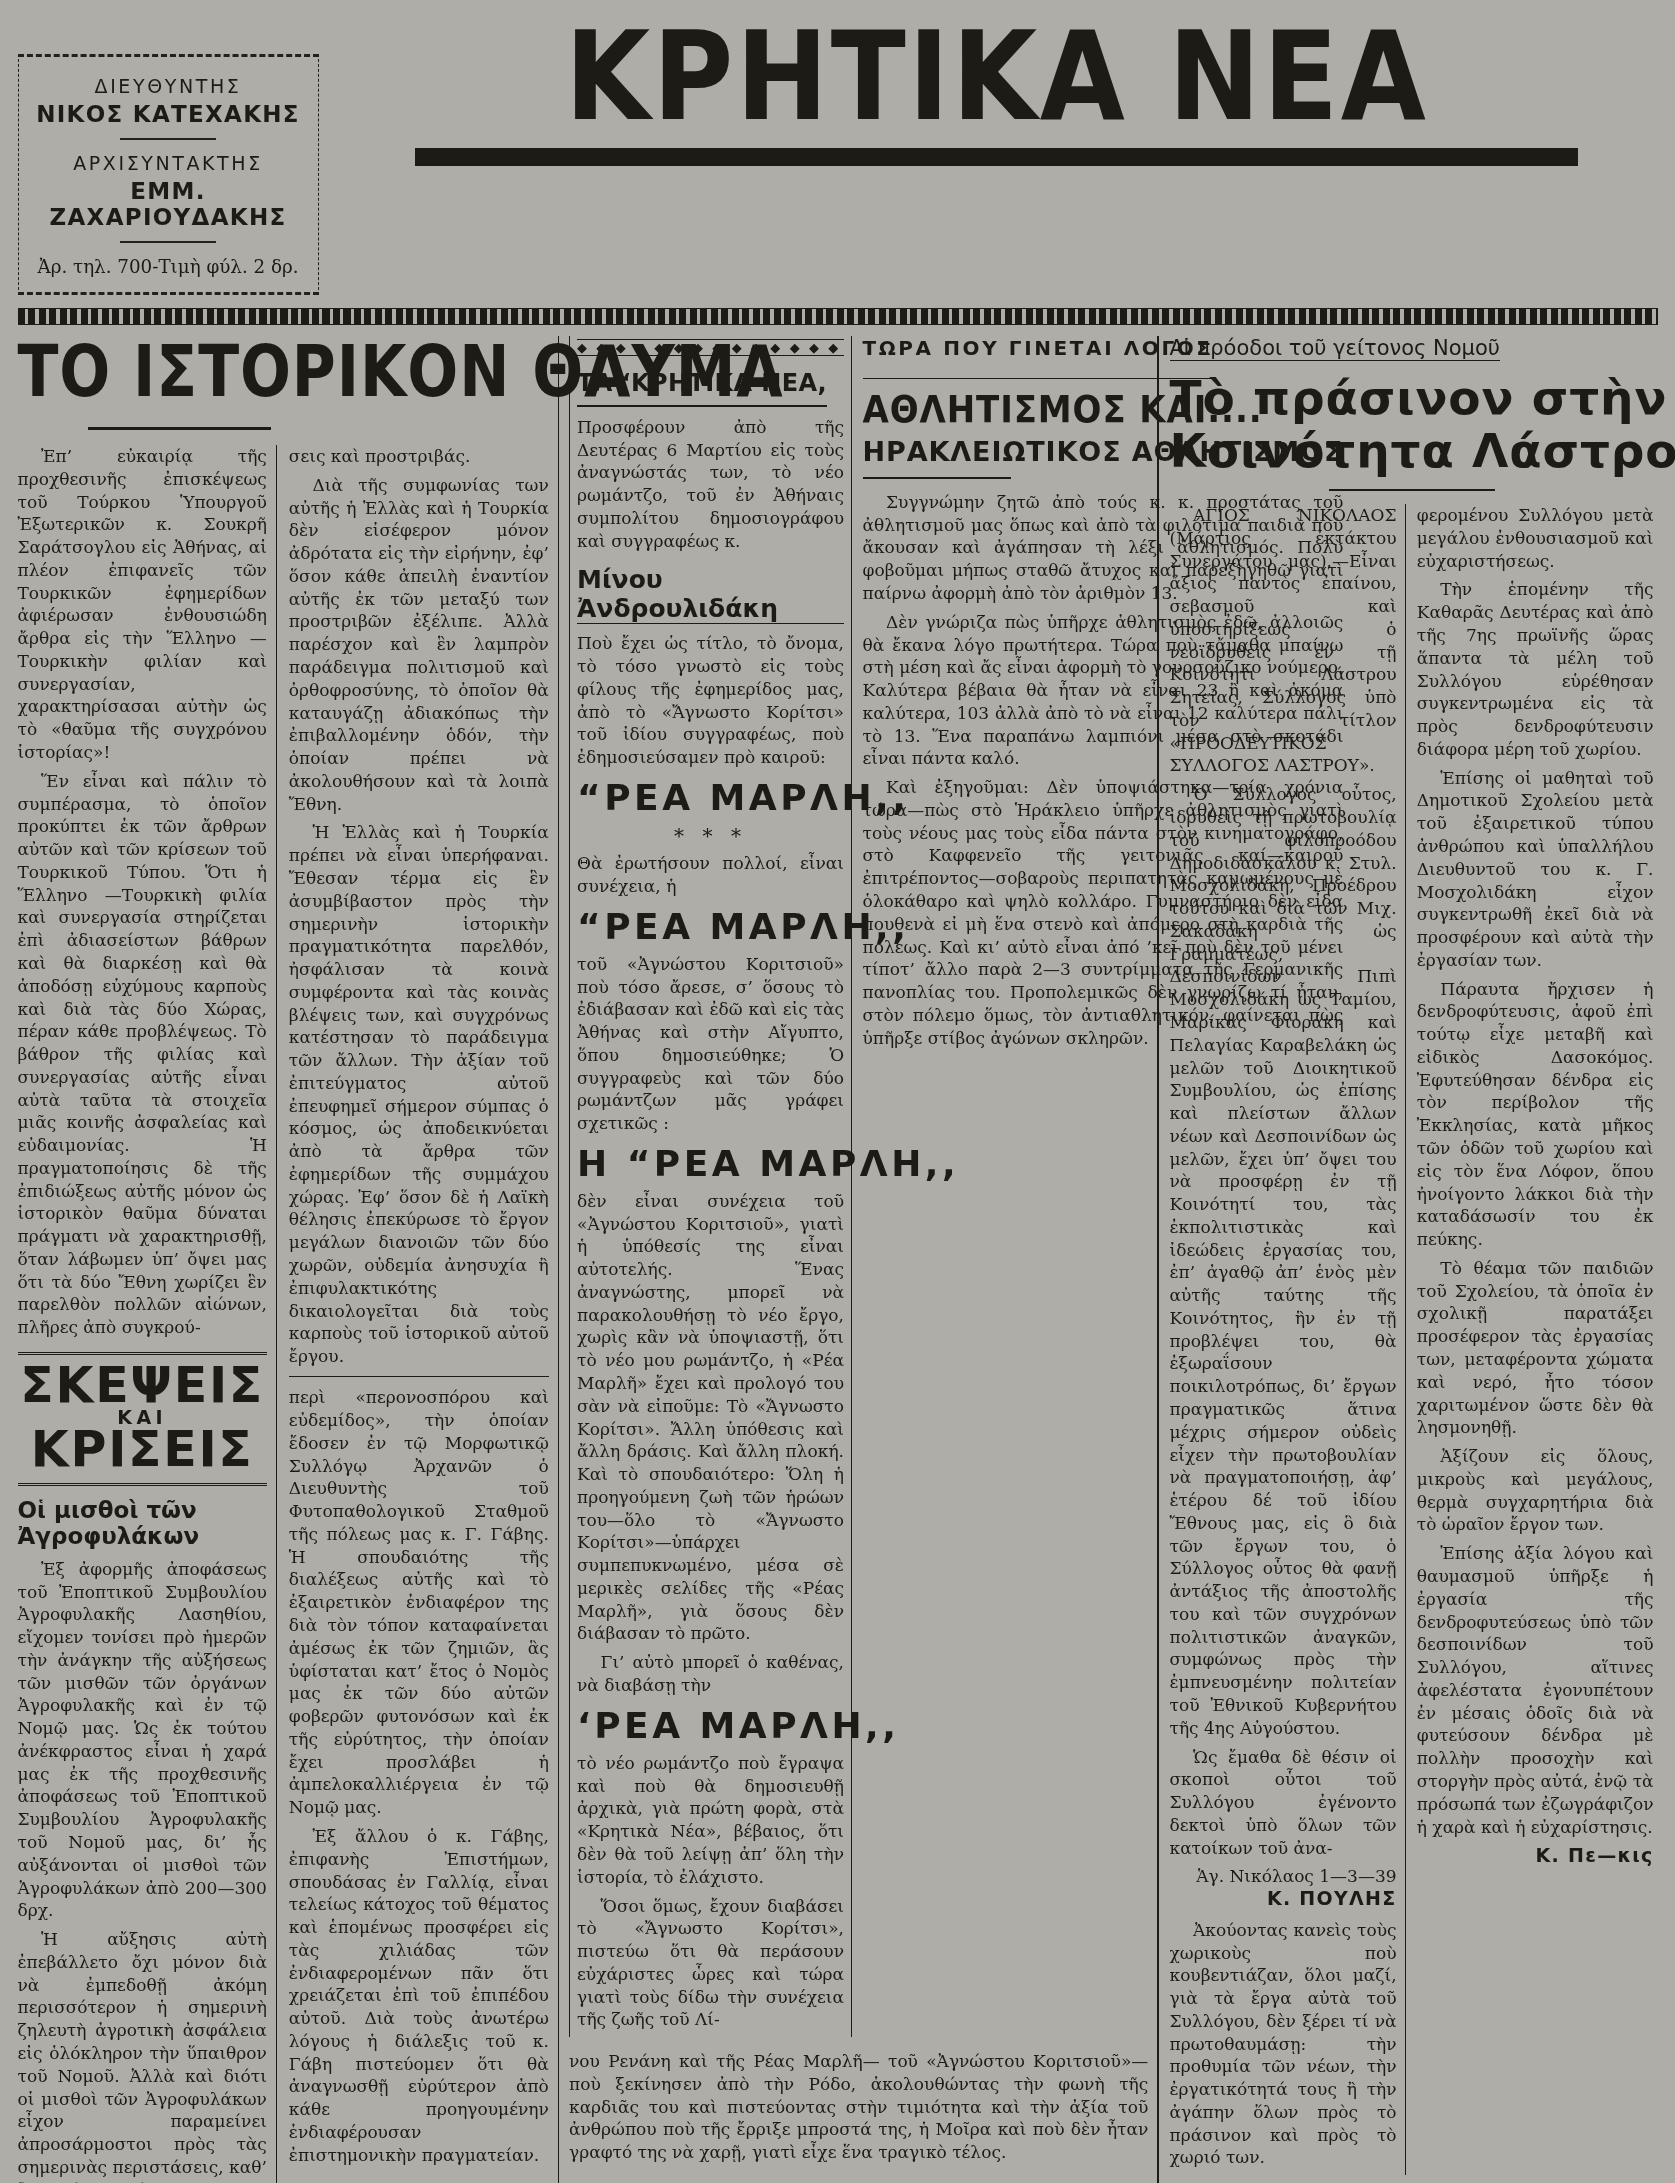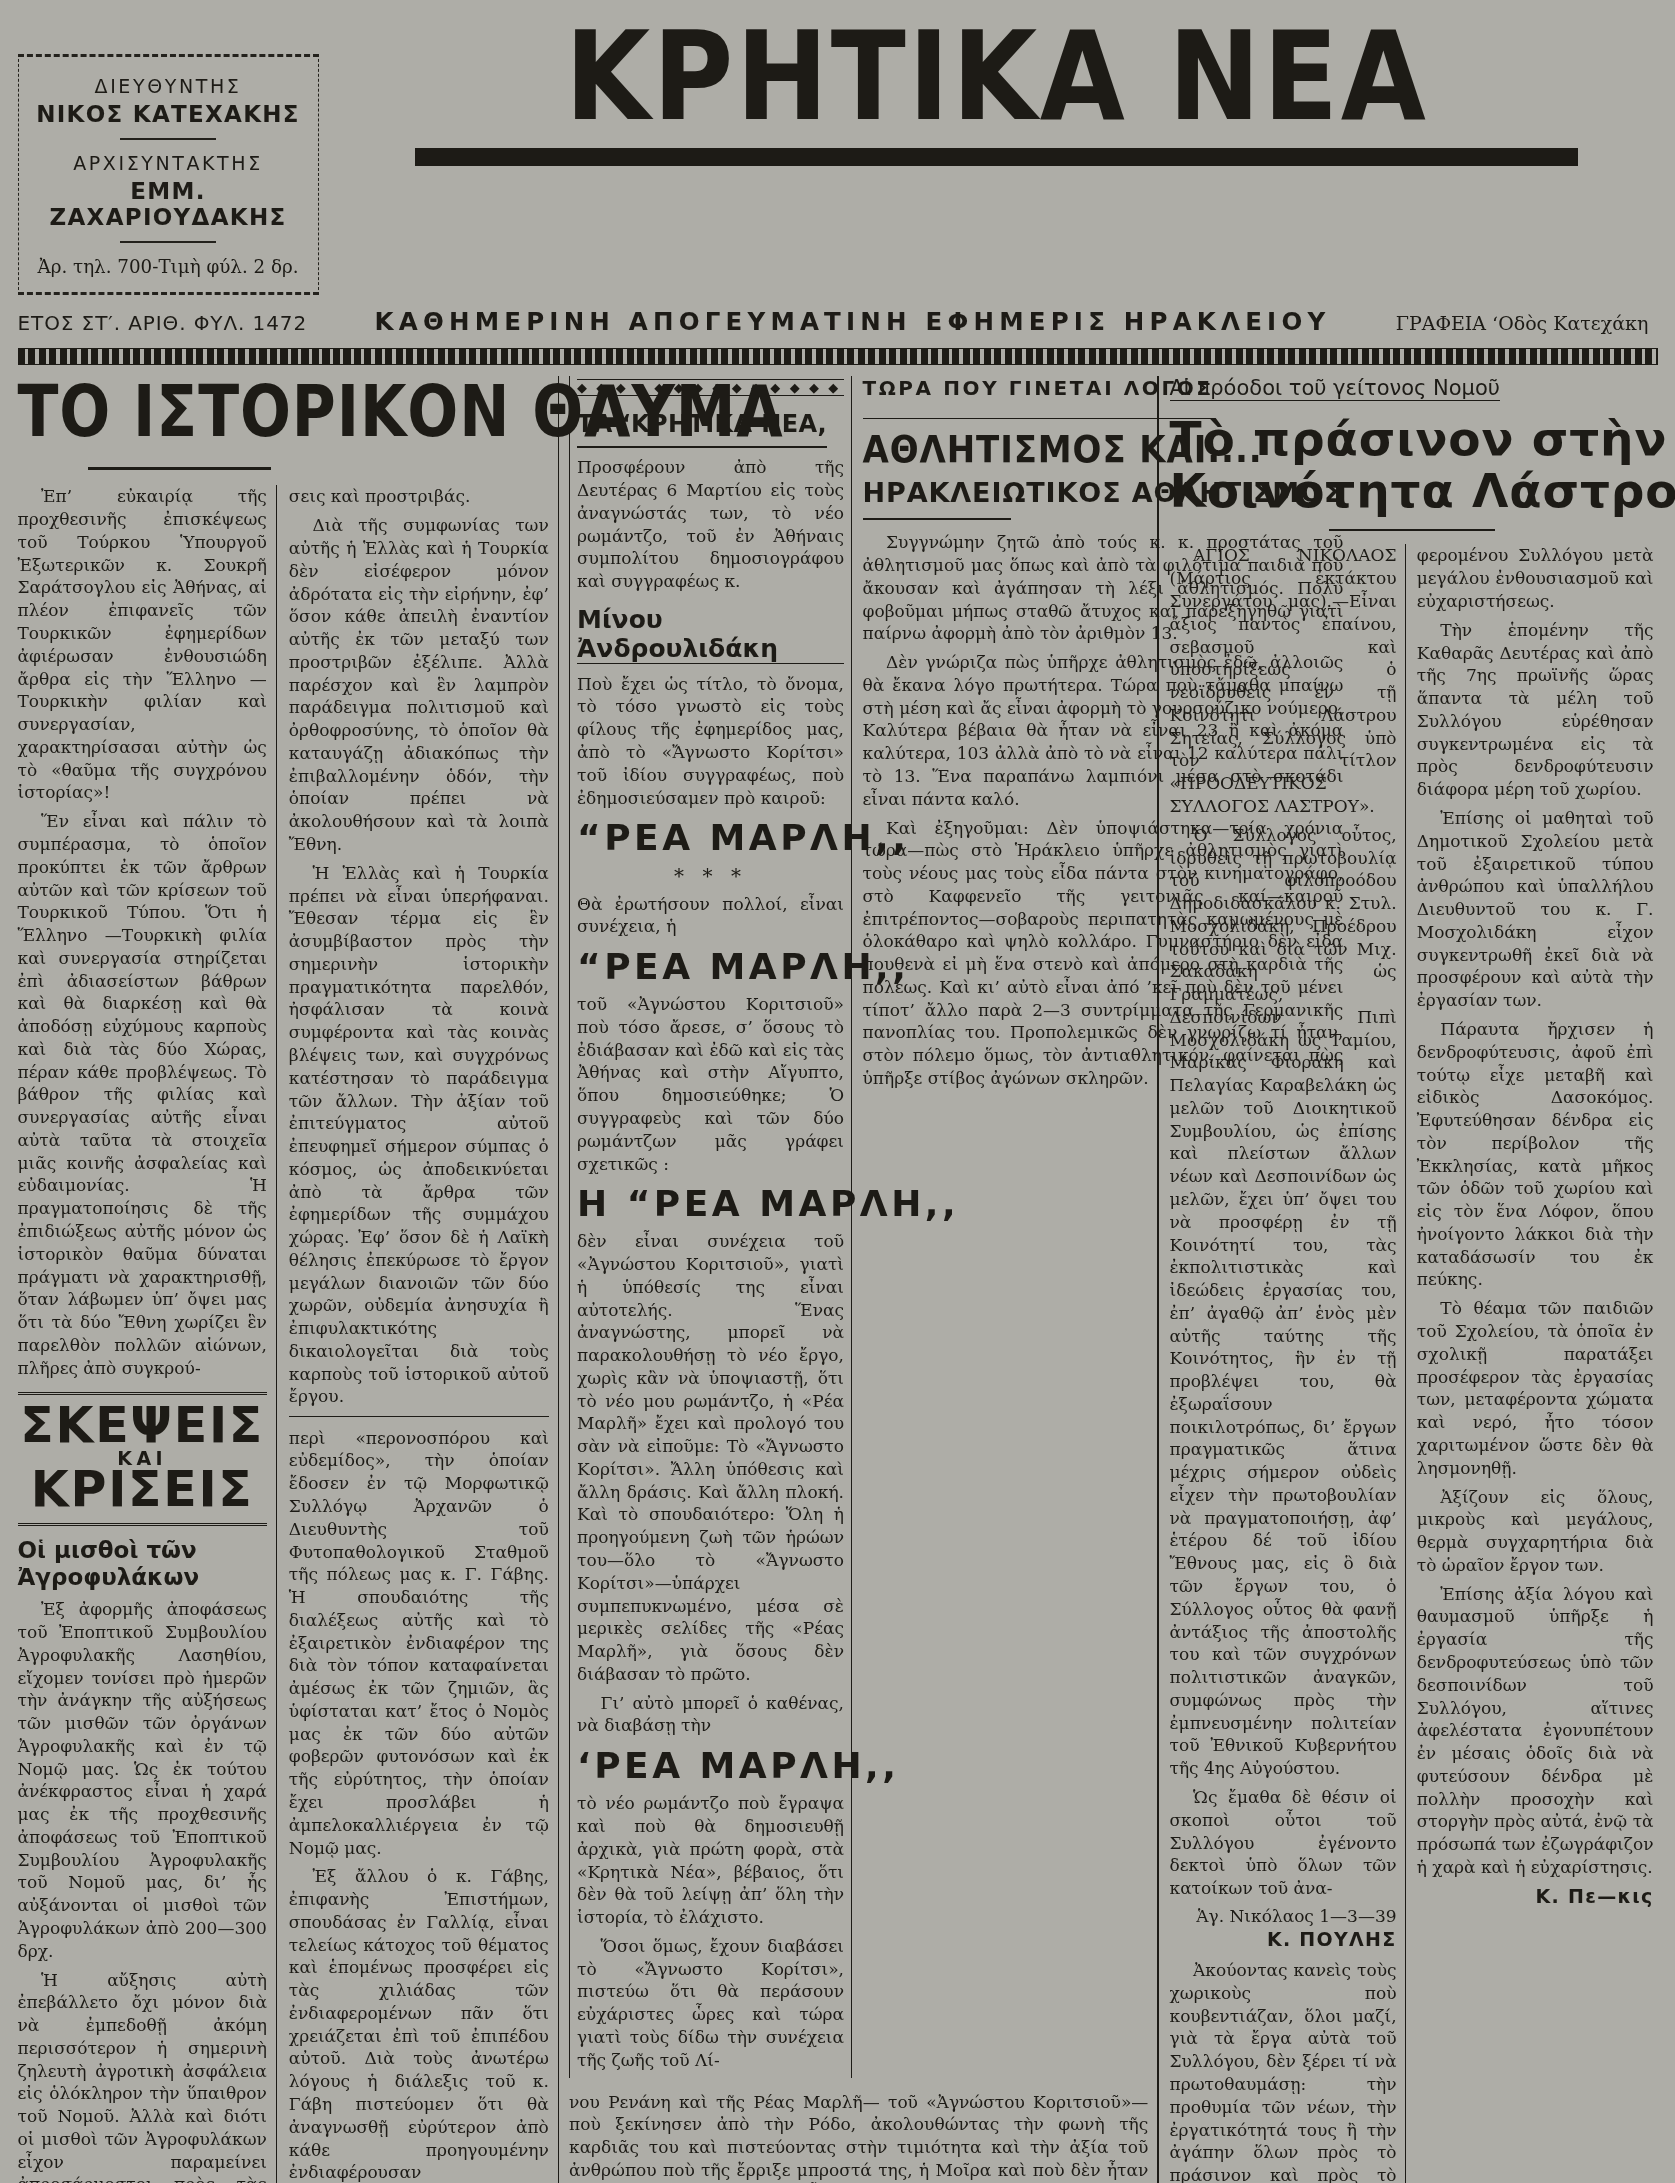--- a/index.html
+++ b/index.html
@@ -98,25 +98,20 @@
           <div class="lbl">ΑΡΧΙΣΥΝΤΑΚΤΗΣ</div>
           <div class="nm">ΕΜΜ. ΖΑΧΑΡΙΟΥΔΑΚΗΣ</div>
           <div class="sep"></div>
           <div class="tel">Ἀρ. τηλ. 700-Τιμὴ φύλ. 2 δρ.</div>
         </div>
       </div>
       <div class="mast-center">
         <div class="paper-title">ΚΡΗΤΙΚΑ ΝΕΑ</div>
         <div class="title-bar"></div>
       </div>
-    </div>
-    <div class="mast-row2">
-      <div class="issue-line">ΕΤΟΣ ΣΤ′. ΑΡΙΘ. ΦΥΛ. 1472</div>
-      <div class="subtitle">ΚΑΘΗΜΕΡΙΝΗ ΑΠΟΓΕΥΜΑΤΙΝΗ ΕΦΗΜΕΡΙΣ ΗΡΑΚΛΕΙΟΥ</div>
-      <div class="offices">ΓΡΑΦΕΙΑ ‘Οδὸς Κατεχάκη</div>
     </div>
     <div class="rule-thick"></div>
 
     <div class="cols">
 
       <div class="sec-left">
         <div class="lead-title">ΤΟ ΙΣΤΟΡΙΚΟΝ ΘΑΥΜΑ</div>
         <div class="lead-rule"></div>
         <div class="two">
           <div class="c1">

